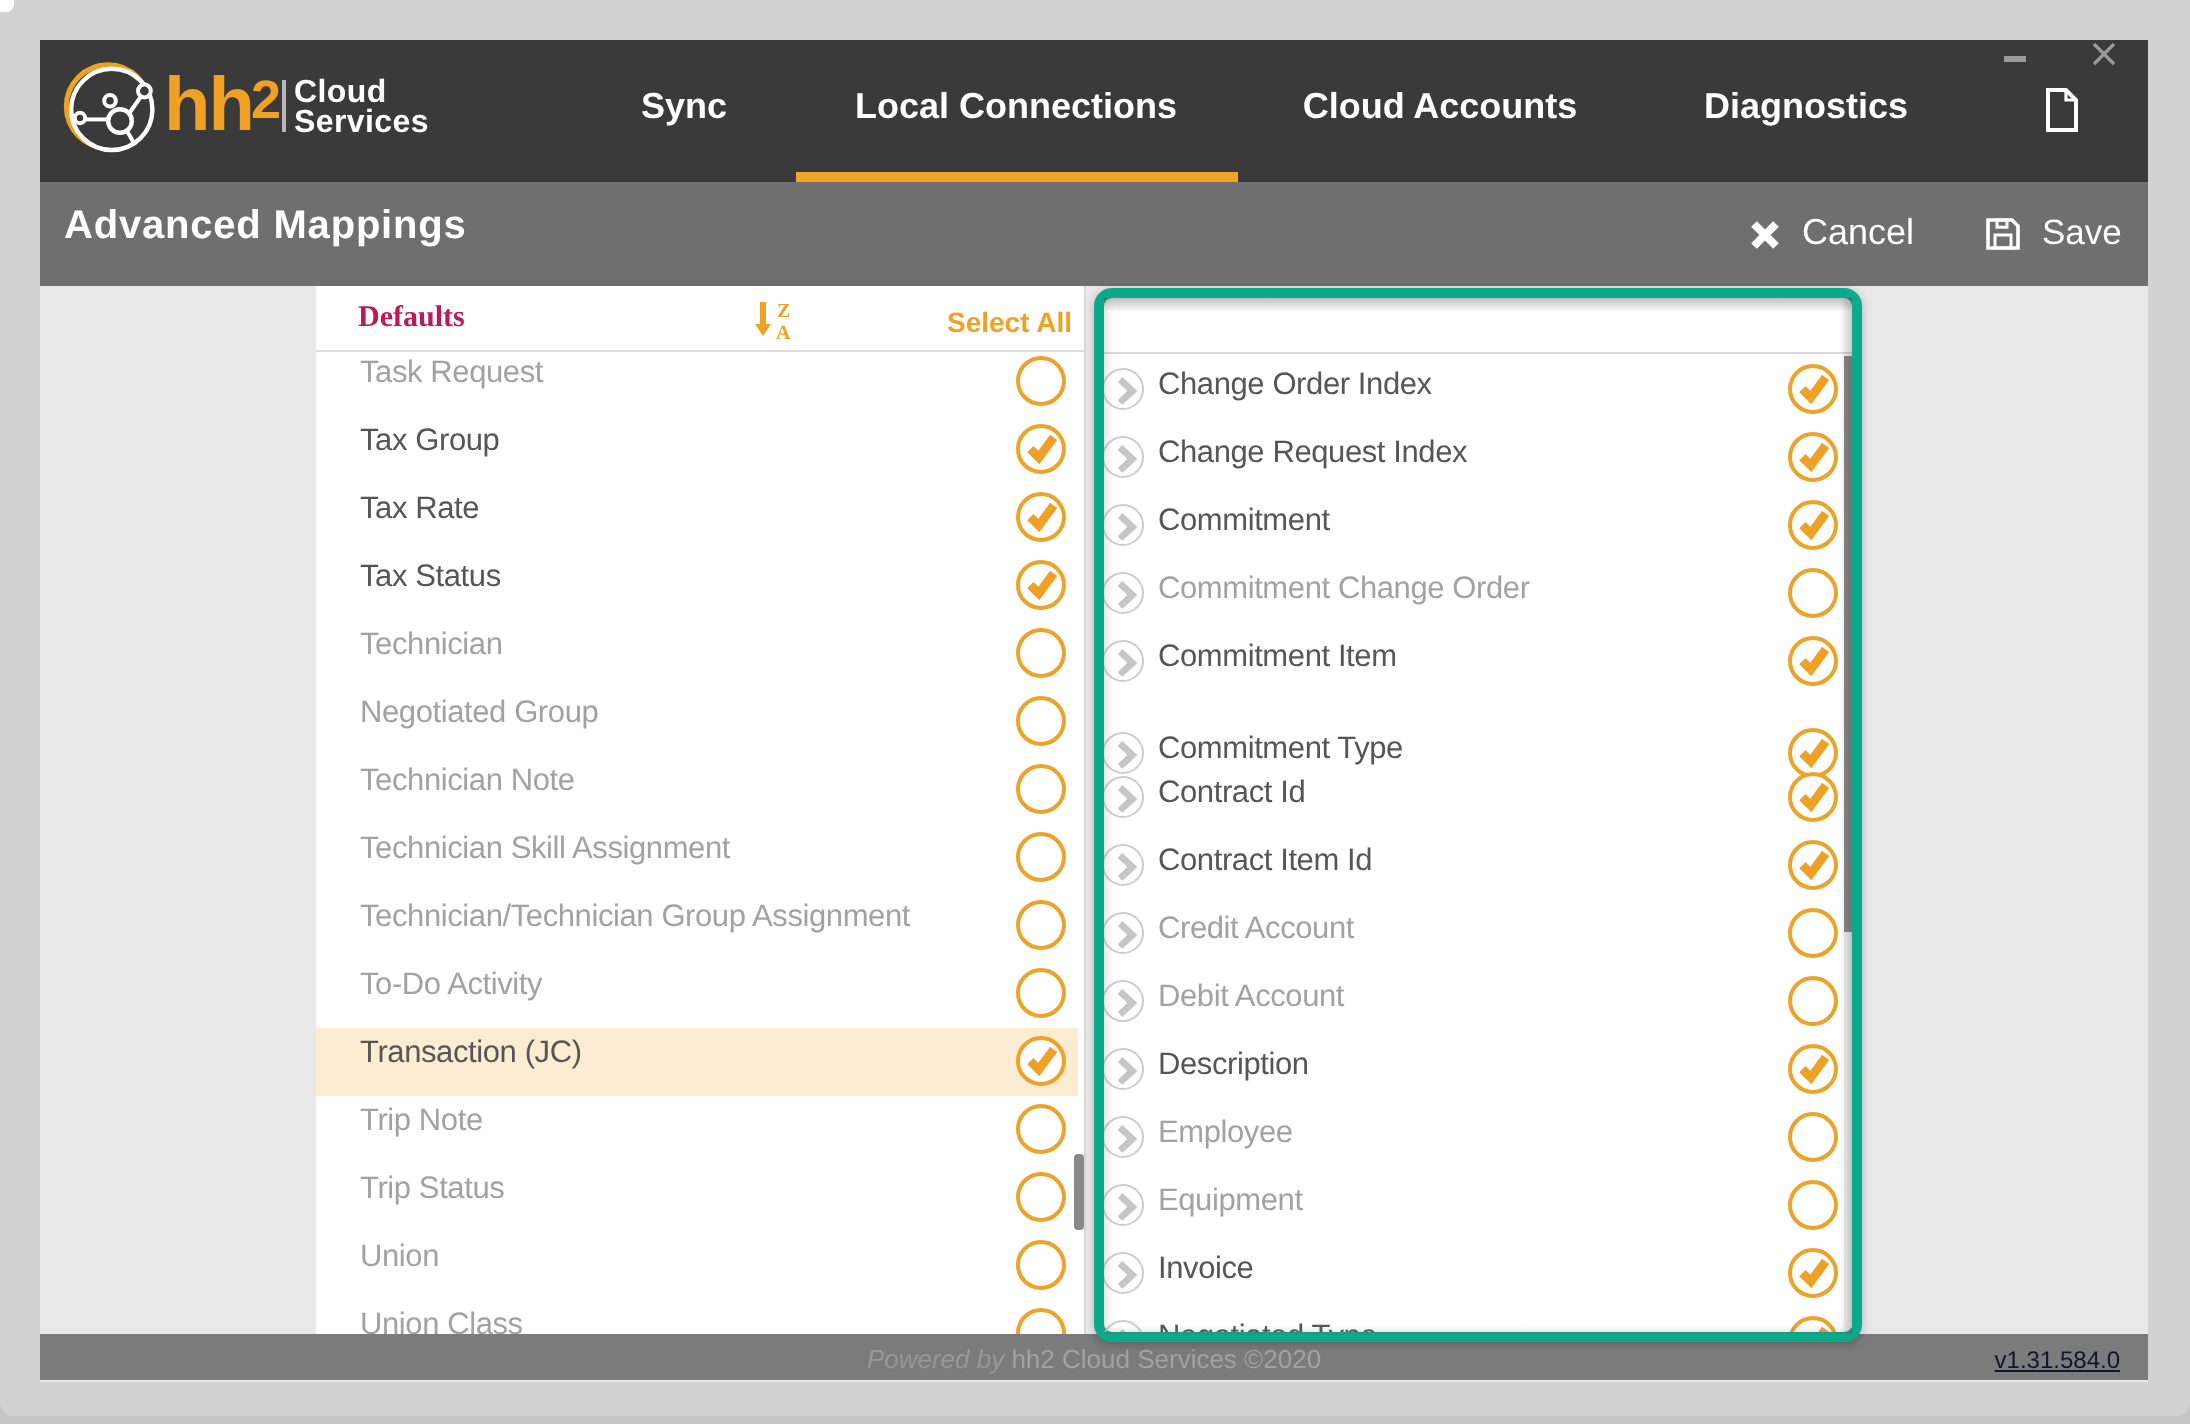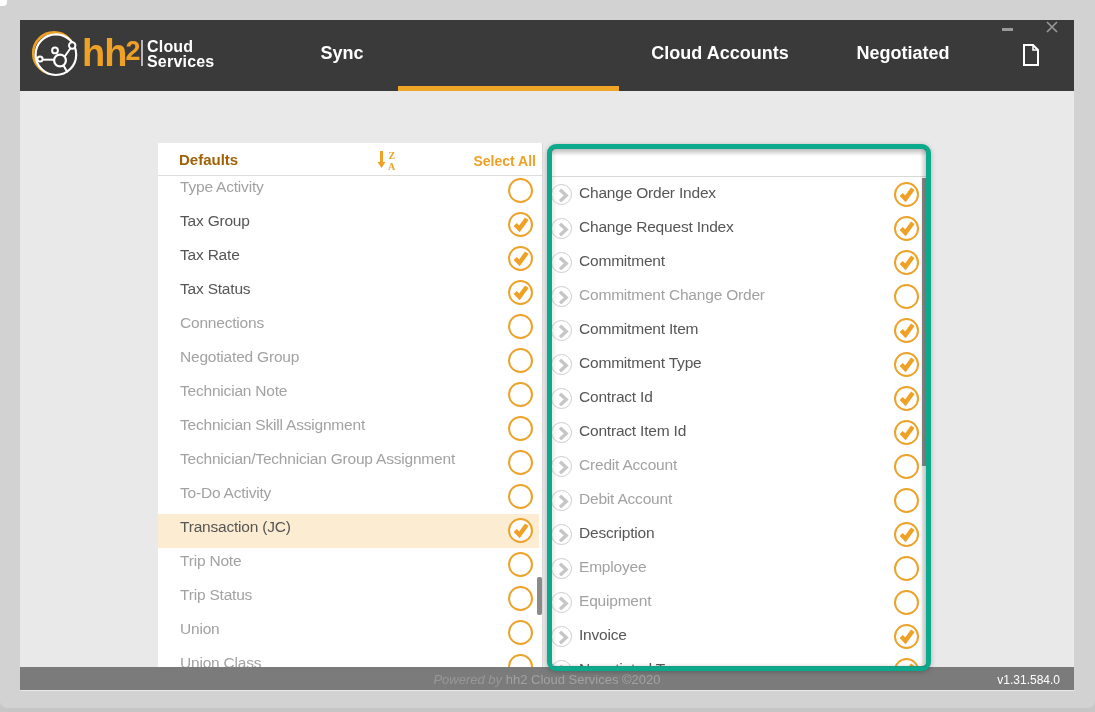--- a/index.html
+++ b/index.html
@@ -18,21 +18,21 @@
   .minbtn { position:absolute; left:982px; top:8px; width:11px; height:3px; background:#9a9a9a; }
   .closebtn { position:absolute; left:1026px; top:1px; width:12px; height:12px; }
   .docicon { position:absolute; left:1002px; top:24px; }
   .cancel { position:absolute; left:881px; top:15px; color:#fff; font-size:18px; }
   .cancelx { position:absolute; left:855px; top:19px; }
   .save { position:absolute; left:1001px; top:15px; color:#fff; font-size:17.5px; }
   .saveicon { position:absolute; left:973px; top:18px; }
 
   .lpanel { position:absolute; left:138px; top:123px; width:385px; height:524px; background:#fff; border-right:1px solid #d9d9d9; }
   .lphdr { position:absolute; left:0; top:0; width:100%; height:33px; border-bottom:1px solid #dcdcdc; }
-  .lphdr .def { position:absolute; left:21px; top:8px; font-size:15px; font-weight:bold; color:#a16207; }
+  .lphdr .def { position:absolute; left:21px; top:8px; font-size:15px; font-weight:bold; color:#be185d;font-family:Liberation Serif, serif; }
   .lphdr .selall { position:absolute; right:6px; top:10px; font-size:14px; font-weight:bold; color:#efa125; }
   .lpitems { position:absolute; left:0; top:33px; width:384px; height:491px; overflow:hidden; }
   .lrow { position:absolute; left:0; width:381px; height:34px; }
   .lrow .txt { position:absolute; left:22px; top:3.5px; font-size:15.5px; letter-spacing:-0.2px; color:#a2a2a2; }
   .lrow.on .txt { color:#565656; }
   .lrow.hl { background:#fcecd2; }
   .radio { position:absolute; width:25px; height:25px; border:2px solid #eca32b; border-radius:50%; background:#fff; }
   .lrow .radio { left:350px; top:3.5px; }
   .check { position:absolute; left:1.5px; top:1px; width:18px; height:18px; }
   .lscroll { position:absolute; left:379px; top:434px; width:5px; height:38px; background:#8a8a8a; border-radius:2px; }
@@ -49,21 +49,21 @@
   .ginset .t { position:absolute; left:0; top:0; width:100%; height:7px; background:linear-gradient(rgba(75,75,75,0.36), rgba(120,120,120,0)); }
   .ginset .l { position:absolute; left:0; top:0; width:5px; height:100%; background:linear-gradient(90deg, rgba(90,90,90,0.13), rgba(120,120,120,0)); }
   .ginset .r { position:absolute; right:0; top:0; width:6px; height:100%; background:linear-gradient(270deg, rgba(80,80,80,0.30), rgba(120,120,120,0)); }
   .ginset .b { position:absolute; left:0; bottom:0; width:100%; height:4px; background:linear-gradient(rgba(120,120,120,0), rgba(90,90,90,0.18)); }
   .gtrack { position:absolute; right:0px; top:29px; width:4px; height:486px; background:#f5f5f5; }
   .gscroll { position:absolute; right:0px; top:29px; width:4px; height:288px; background:#858585; }
 
   .footer { position:absolute; left:0; top:647px; width:1054px; height:23px; background:#7b7b7b; }
   .footer .center { position:absolute; left:0; width:100%; top:5px; text-align:center; font-size:13px; color:#a2a2a2; }
   .footer .center i { color:#989898; }
-  .footer .ver { position:absolute; right:14px; top:6px; font-size:12px; color:#ffffff; }
+  .footer .ver { position:absolute; right:14px; top:6px; font-size:12px; color:#0f172a;text-decoration:underline; }
 </style>
 </head>
 <body>
 <div style="position:absolute;left:0;top:0;width:1095px;height:708px;background:#d2d2d2;border-radius:0 0 7px 7px;"></div>
 <div style="position:absolute;left:-4px;top:-4px;width:11px;height:10px;background:#fff;border-radius:4px;"></div>
 <div class="window">
   <div class="hdr">
     <svg class="logo-circ" width="54" height="54" viewBox="0 0 54 54">
       <circle cx="26" cy="27.2" r="20.8" fill="none" stroke="#efa125" stroke-width="2.6"></circle>
       <circle cx="27.9" cy="28.7" r="20.3" fill="#3a3a3a" stroke="#fff" stroke-width="2.2"></circle>
@@ -72,47 +72,61 @@
       <line x1="35.5" y1="39.5" x2="39.5" y2="46.5" stroke="#fff" stroke-width="2"></line>
       <circle cx="32" cy="34.5" r="5.9" fill="#3a3a3a" stroke="#fff" stroke-width="2.2"></circle>
       <circle cx="27" cy="24.4" r="2.9" fill="#3a3a3a" stroke="#fff" stroke-width="2"></circle>
       <circle cx="12" cy="33" r="2.6" fill="#3a3a3a" stroke="#fff" stroke-width="2"></circle>
       <circle cx="44.2" cy="19.5" r="3.2" fill="#3a3a3a" stroke="#fff" stroke-width="2"></circle>
     </svg>
     <div class="hh2">hh<sup>2</sup></div>
     <div class="logodiv"></div>
     <div class="cloudsvc">Cloud<br>Services</div>
     <div class="tab" style="left:322px;">Sync</div>
+    <div class="tab" style="left:488px;">Local Connections</div>
     <div class="tab" style="left:700px;">Cloud Accounts</div>
-    <div class="tab" style="left:883px;">Negotiated</div>
+    <div class="tab" style="left:883px;">Diagnostics</div>
     <div class="underline"></div>
     <div class="minbtn"></div>
     <svg class="closebtn" width="12" height="12" viewBox="0 0 12 12">
         <path d="M1 1 L11 11 M11 1 L1 11" stroke="#9a9a9a" stroke-width="1.6"></path>
       </svg>
     <svg class="docicon" width="18" height="22" viewBox="0 0 18 22">
       <path d="M2 1 L11 1 L16 6 L16 21 L2 21 Z" fill="none" stroke="#fff" stroke-width="2"></path>
       <path d="M11 1 L11 6 L16 6" fill="none" stroke="#fff" stroke-width="1.6"></path>
     </svg>
+  </div>
+  <div class="subhdr">
+    <div class="title">Advanced Mappings</div>
+    <svg class="cancelx" width="15" height="15" viewBox="0 0 15 15">
+        <path d="M2 2 L13 13 M13 2 L2 13" stroke="#fff" stroke-width="4"></path>
+      </svg>
+      <div class="cancel">Cancel</div>
+    <svg class="saveicon" width="17" height="16" viewBox="0 0 17 16">
+        <path d="M1 1 L13 1 L16 4 L16 15 L1 15 Z" fill="none" stroke="#fff" stroke-width="1.8"></path>
+        <rect x="4.5" y="8.5" width="8" height="6.5" fill="none" stroke="#fff" stroke-width="1.5"></rect>
+        <rect x="5.5" y="1" width="5" height="3.6" fill="none" stroke="#fff" stroke-width="1.5"></rect>
+      </svg>
+      <div class="save">Save</div>
   </div>
 
   <div class="lpanel">
     <div class="lphdr">
       <div class="def">Defaults</div>
       <svg style="position:absolute;left:219px;top:7px;" width="20" height="20" viewBox="0 0 20 20">
         <line x1="4.5" y1="1" x2="4.5" y2="13" stroke="#efa125" stroke-width="3"></line>
         <path d="M0.5 12 L8.5 12 L4.5 18 Z" fill="#efa125"></path>
         <text x="11.5" y="8.5" font-family="Liberation Serif" font-size="10" font-weight="bold" fill="#efa125">Z</text>
         <text x="11" y="19.5" font-family="Liberation Serif" font-size="10" font-weight="bold" fill="#efa125">A</text>
       </svg>
       <div class="selall">Select All</div>
     </div>
     <div class="lpitems" id="lpitems">
         <div class="lrow  " style="top:-2.0px;">
-          <div class="txt">Type Activity</div>
+          <div class="txt">Task Request</div>
           <div class="radio"></div>
         </div>
         <div class="lrow on " style="top:32.0px;">
           <div class="txt">Tax Group</div>
           <div class="radio">
             <svg class="check" viewBox="0 0 17 17">
               <path d="M3 9 L7 13 L14 3.5" fill="none" stroke="#efa125" stroke-width="4.2"></path>
             </svg>
           </div>
         </div>
@@ -126,21 +140,21 @@
         </div>
         <div class="lrow on " style="top:100.0px;">
           <div class="txt">Tax Status</div>
           <div class="radio">
             <svg class="check" viewBox="0 0 17 17">
               <path d="M3 9 L7 13 L14 3.5" fill="none" stroke="#efa125" stroke-width="4.2"></path>
             </svg>
           </div>
         </div>
         <div class="lrow  " style="top:134.0px;">
-          <div class="txt">Connections</div>
+          <div class="txt">Technician</div>
           <div class="radio"></div>
         </div>
         <div class="lrow  " style="top:168.0px;">
           <div class="txt">Negotiated Group</div>
           <div class="radio"></div>
         </div>
         <div class="lrow  " style="top:202.0px;">
           <div class="txt">Technician Note</div>
           <div class="radio"></div>
         </div>
@@ -237,21 +251,21 @@
           <div class="circ"><svg viewBox="0 0 21 21" width="21" height="21">
               <path d="M8 4.7 L14.2 10.5 L8 16.3" fill="none" stroke="#c6c6c6" stroke-width="3.4"></path>
             </svg></div>
           <div class="txt">Commitment Item</div>
           <div class="radio">
             <svg class="check" viewBox="0 0 17 17">
               <path d="M3 9 L7 13 L14 3.5" fill="none" stroke="#efa125" stroke-width="4.2"></path>
             </svg>
           </div>
         </div>
-        <div class="grow on" style="top:170.0px;padding-left:11px;">
+        <div class="grow on" style="top:182px;padding-left:11px;">
           <div class="circ"><svg viewBox="0 0 21 21" width="21" height="21">
               <path d="M8 4.7 L14.2 10.5 L8 16.3" fill="none" stroke="#c6c6c6" stroke-width="3.4"></path>
             </svg></div>
           <div class="txt">Commitment Type</div>
           <div class="radio">
             <svg class="check" viewBox="0 0 17 17">
               <path d="M3 9 L7 13 L14 3.5" fill="none" stroke="#efa125" stroke-width="4.2"></path>
             </svg>
           </div>
         </div>

